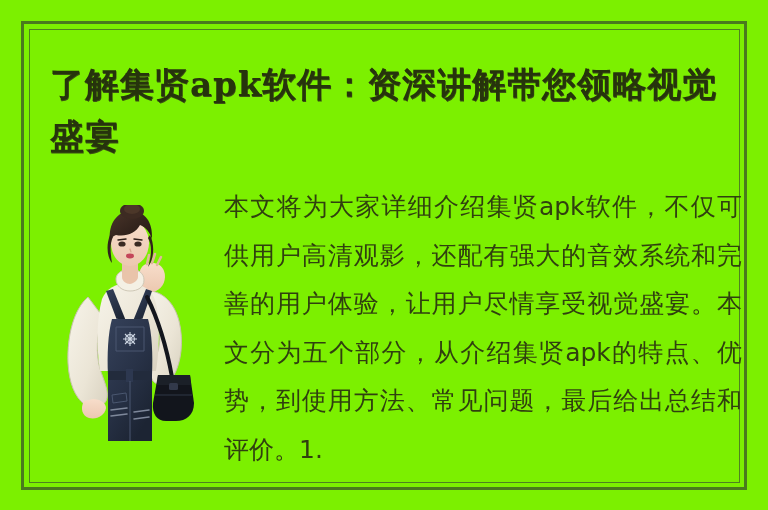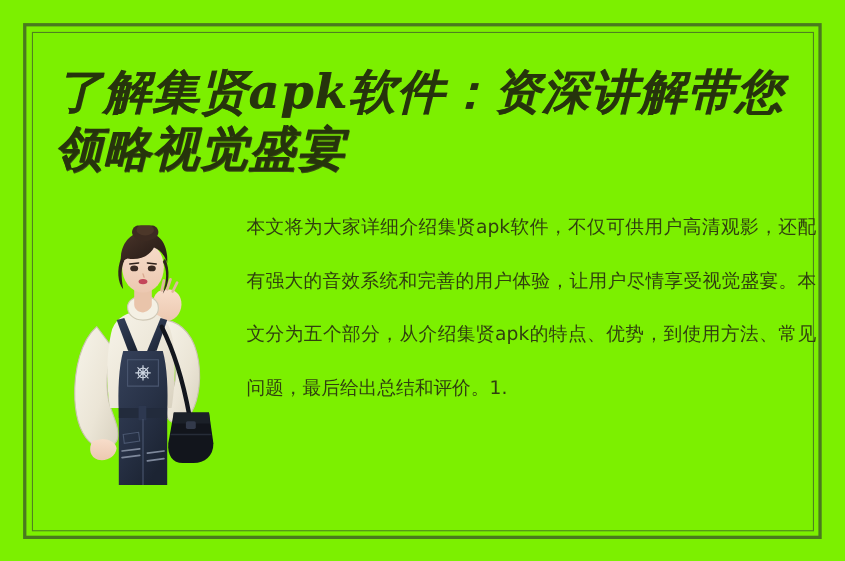--- a/index.html
+++ b/index.html
@@ -39,38 +39,37 @@
     pointer-events: none;
   }
 
   
   .title {
     position: absolute;
     left: 50px;
     top: 58px;
     width: 700px;
     font-family: "DejaVu Serif", serif;
-    font-size: 43px;
+    font-size: 34px;
     font-weight: 700;
-    font-style: italic;
     line-height: 52px;
     letter-spacing: 1px;
     color: #26340c;
     white-space: pre-wrap;
     text-shadow: 0.5px 0.5px 0 #3d5214;
   }
 
   
   .body-copy {
     position: absolute;
     left: 224px;
     top: 183px;
     width: 518px;
     font-family: "DejaVu Sans", sans-serif;
-    font-size: 17px;
+    font-size: 25px;
     line-height: 48.5px;
     color: #30400f;
     text-align: justify;
     text-justify: inter-character;
   }
 
   
   .figure {
     position: absolute;
     left: 48px;

